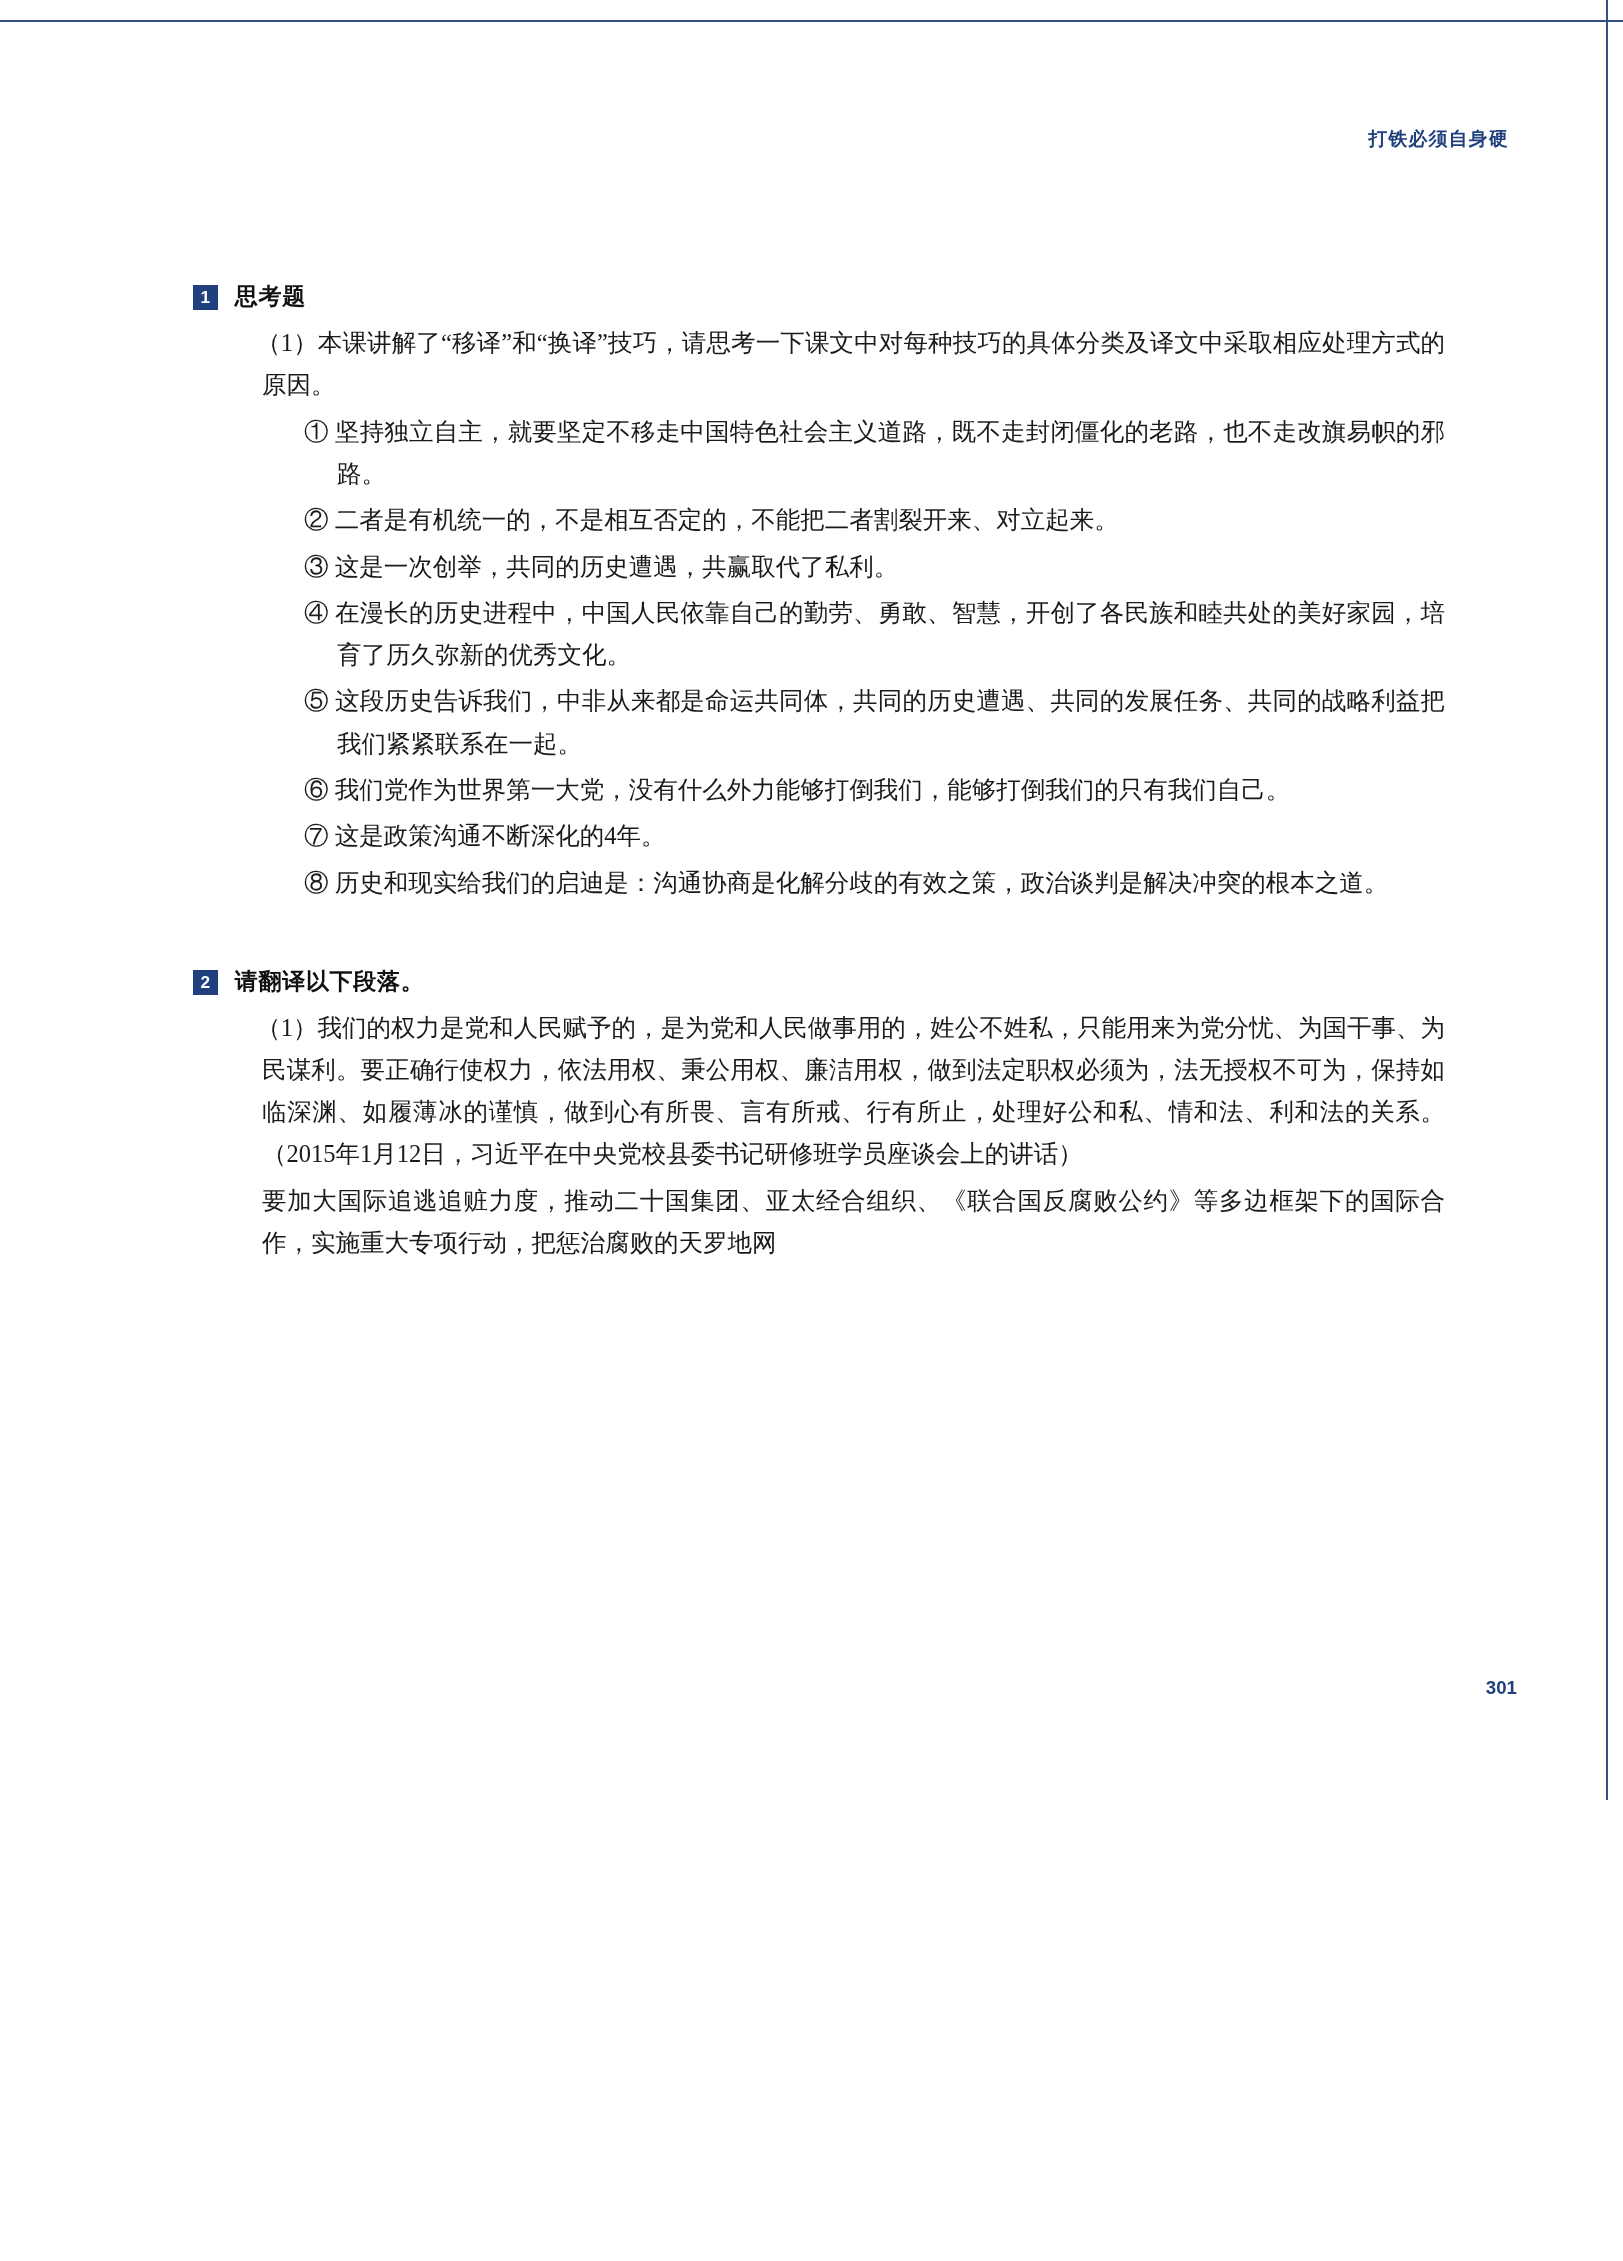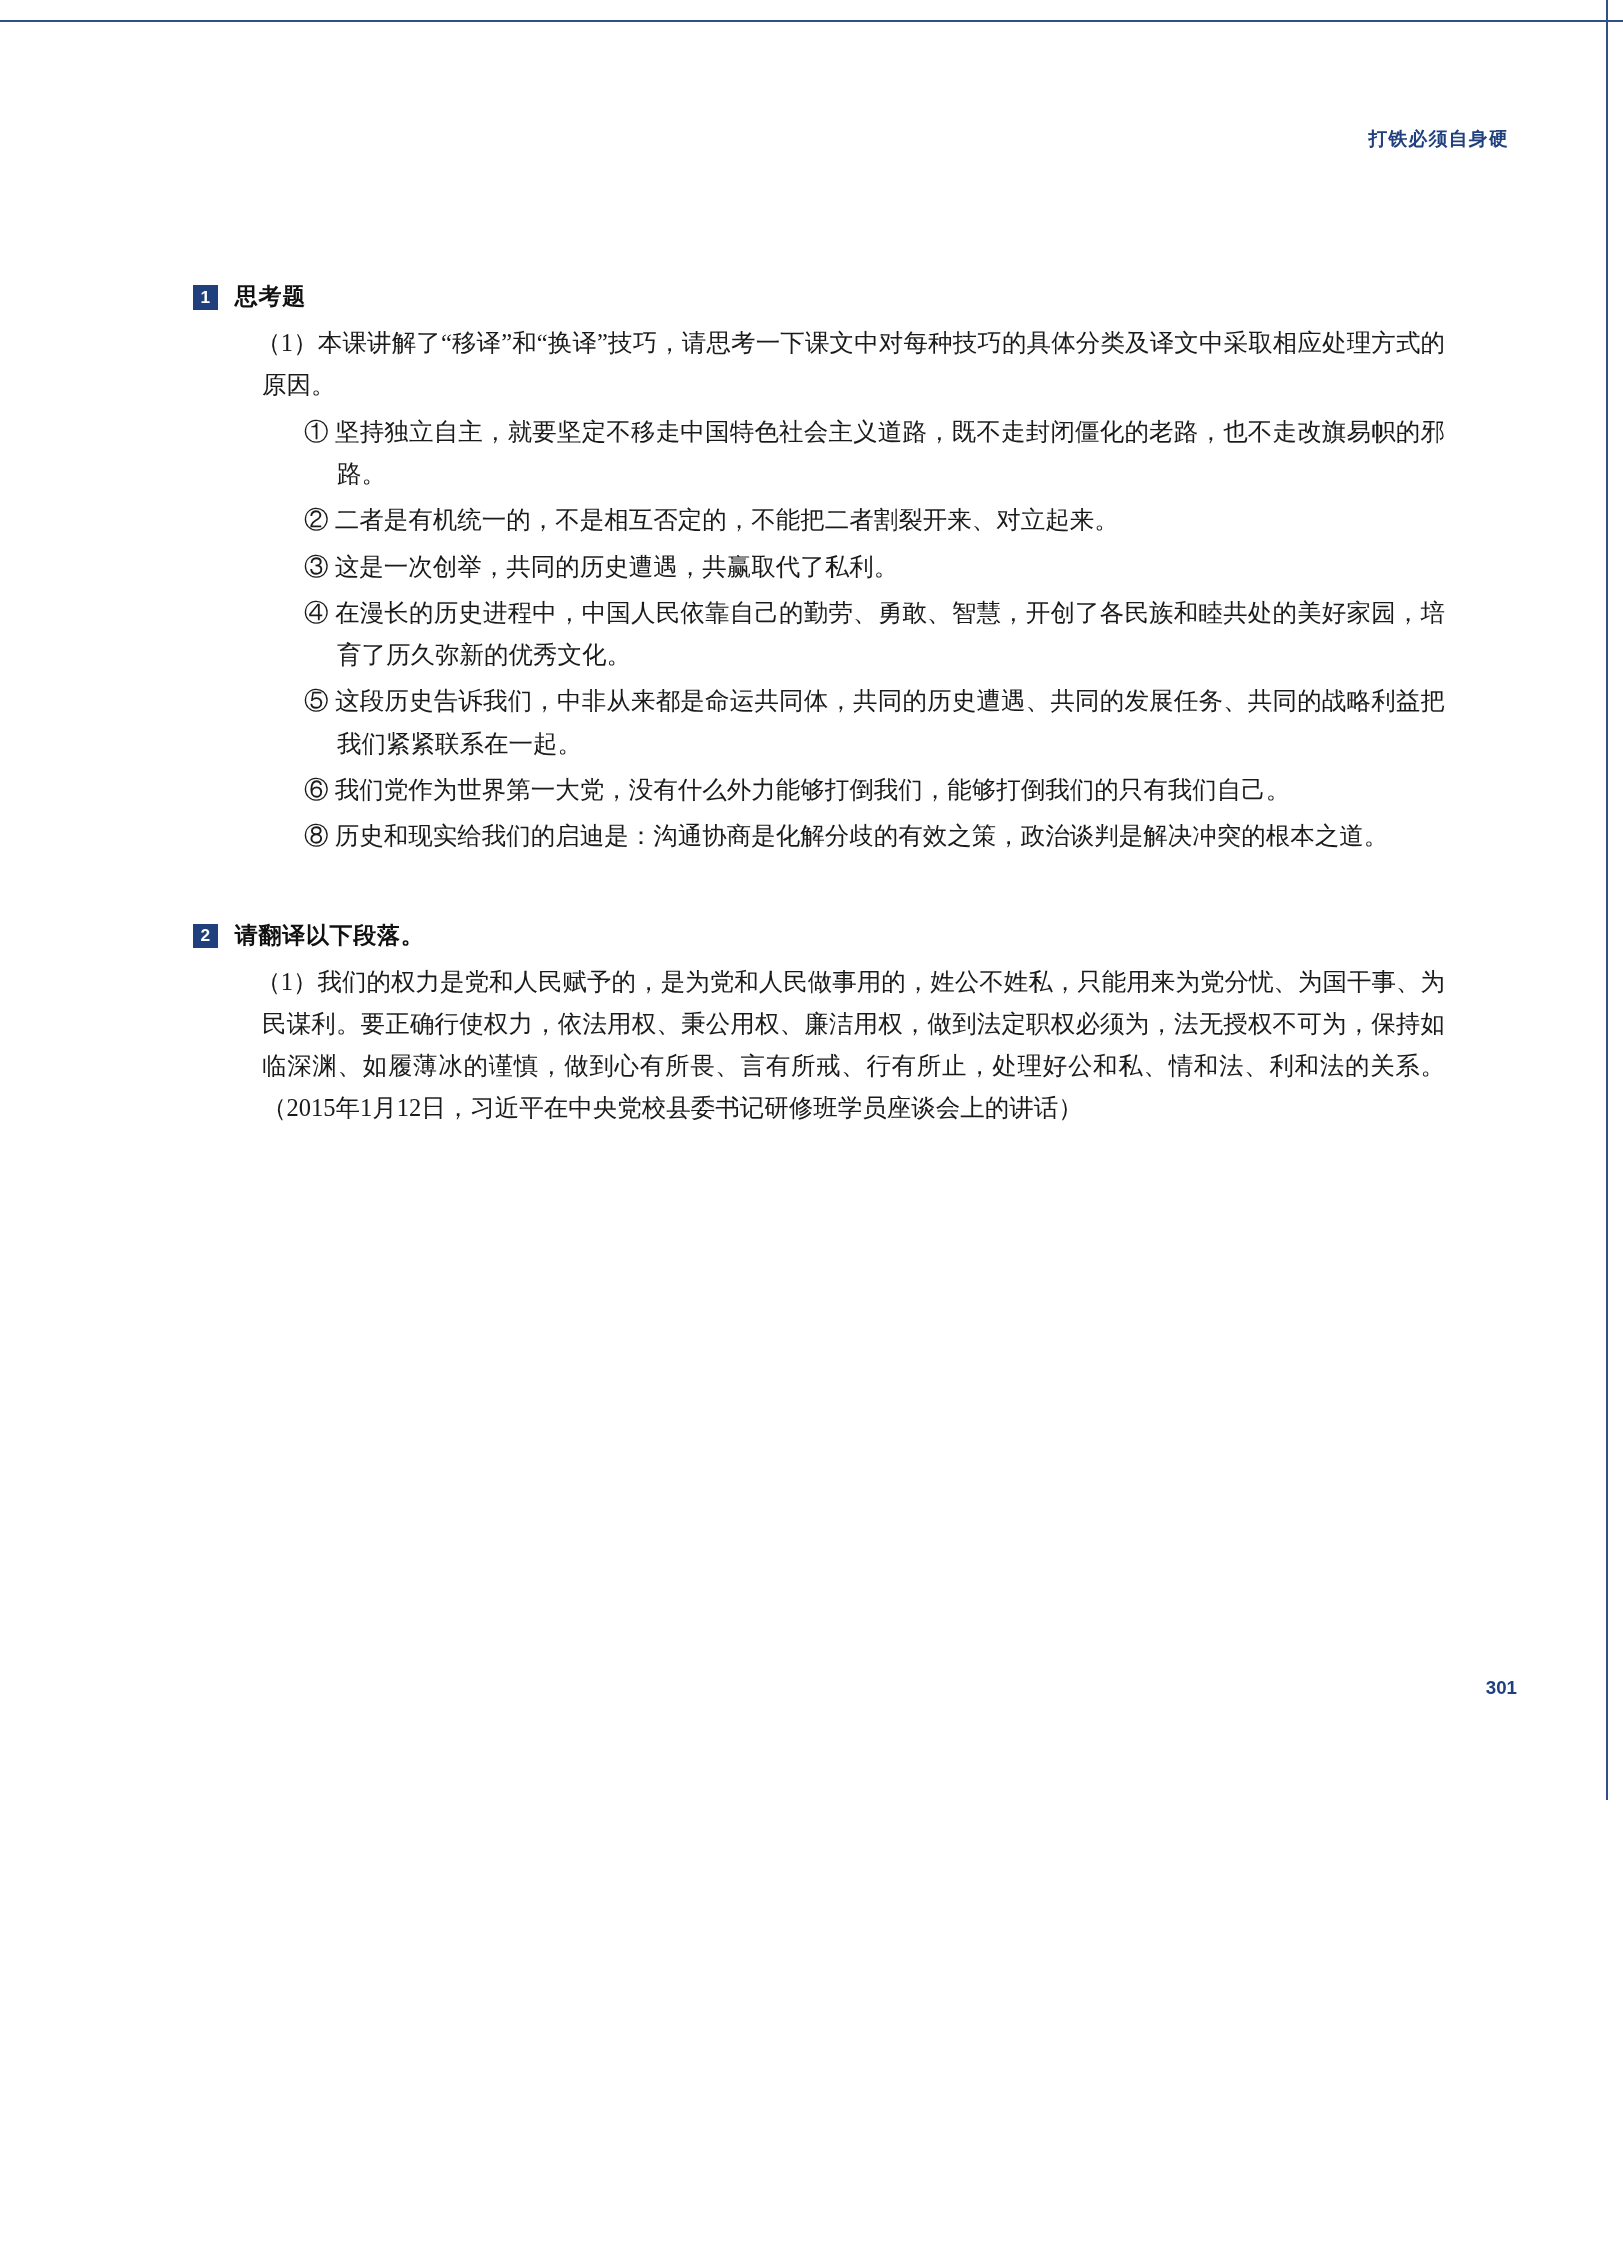--- a/index.html
+++ b/index.html
@@ -146,29 +146,31 @@
         <span class="num-badge">1</span>
         <span class="q-head-label">思考题</span>
       </div>
       <p class="para level1">（1）本课讲解了“移译”和“换译”技巧，请思考一下课文中对每种技巧的具体分类及译文中采取相应处理方式的原因。</p>
       <p class="para level2">① 坚持独立自主，就要坚定不移走中国特色社会主义道路，既不走封闭僵化的老路，也不走改旗易帜的邪路。</p>
       <p class="para level2">② 二者是有机统一的，不是相互否定的，不能把二者割裂开来、对立起来。</p>
       <p class="para level2">③ 这是一次创举，共同的历史遭遇，共赢取代了私利。</p>
       <p class="para level2">④ 在漫长的历史进程中，中国人民依靠自己的勤劳、勇敢、智慧，开创了各民族和睦共处的美好家园，培育了历久弥新的优秀文化。</p>
       <p class="para level2">⑤ 这段历史告诉我们，中非从来都是命运共同体，共同的历史遭遇、共同的发展任务、共同的战略利益把我们紧紧联系在一起。</p>
       <p class="para level2">⑥ 我们党作为世界第一大党，没有什么外力能够打倒我们，能够打倒我们的只有我们自己。</p>
+      <p class="para level2">⑦ 这是政策沟通不断深化的4年。</p>
       <p class="para level2">⑧ 历史和现实给我们的启迪是：沟通协商是化解分歧的有效之策，政治谈判是解决冲突的根本之道。</p>
     </div>
 
     <div class="block2">
       <div class="q-head">
         <span class="num-badge">2</span>
         <span class="q-head-label">请翻译以下段落。</span>
       </div>
       <p class="para level1">（1）我们的权力是党和人民赋予的，是为党和人民做事用的，姓公不姓私，只能用来为党分忧、为国干事、为民谋利。要正确行使权力，依法用权、秉公用权、廉洁用权，做到法定职权必须为，法无授权不可为，保持如临深渊、如履薄冰的谨慎，做到心有所畏、言有所戒、行有所止，处理好公和私、情和法、利和法的关系。（2015年1月12日，习近平在中央党校县委书记研修班学员座谈会上的讲话）</p>
+      <p class="para level1-cont">要加大国际追逃追赃力度，推动二十国集团、亚太经合组织、《联合国反腐败公约》等多边框架下的国际合作，实施重大专项行动，把惩治腐败的天罗地网</p>
     </div>
 
   </div>
 
   <div class="page-number">301</div>
 
 </div>
 
 
 </body></html>

